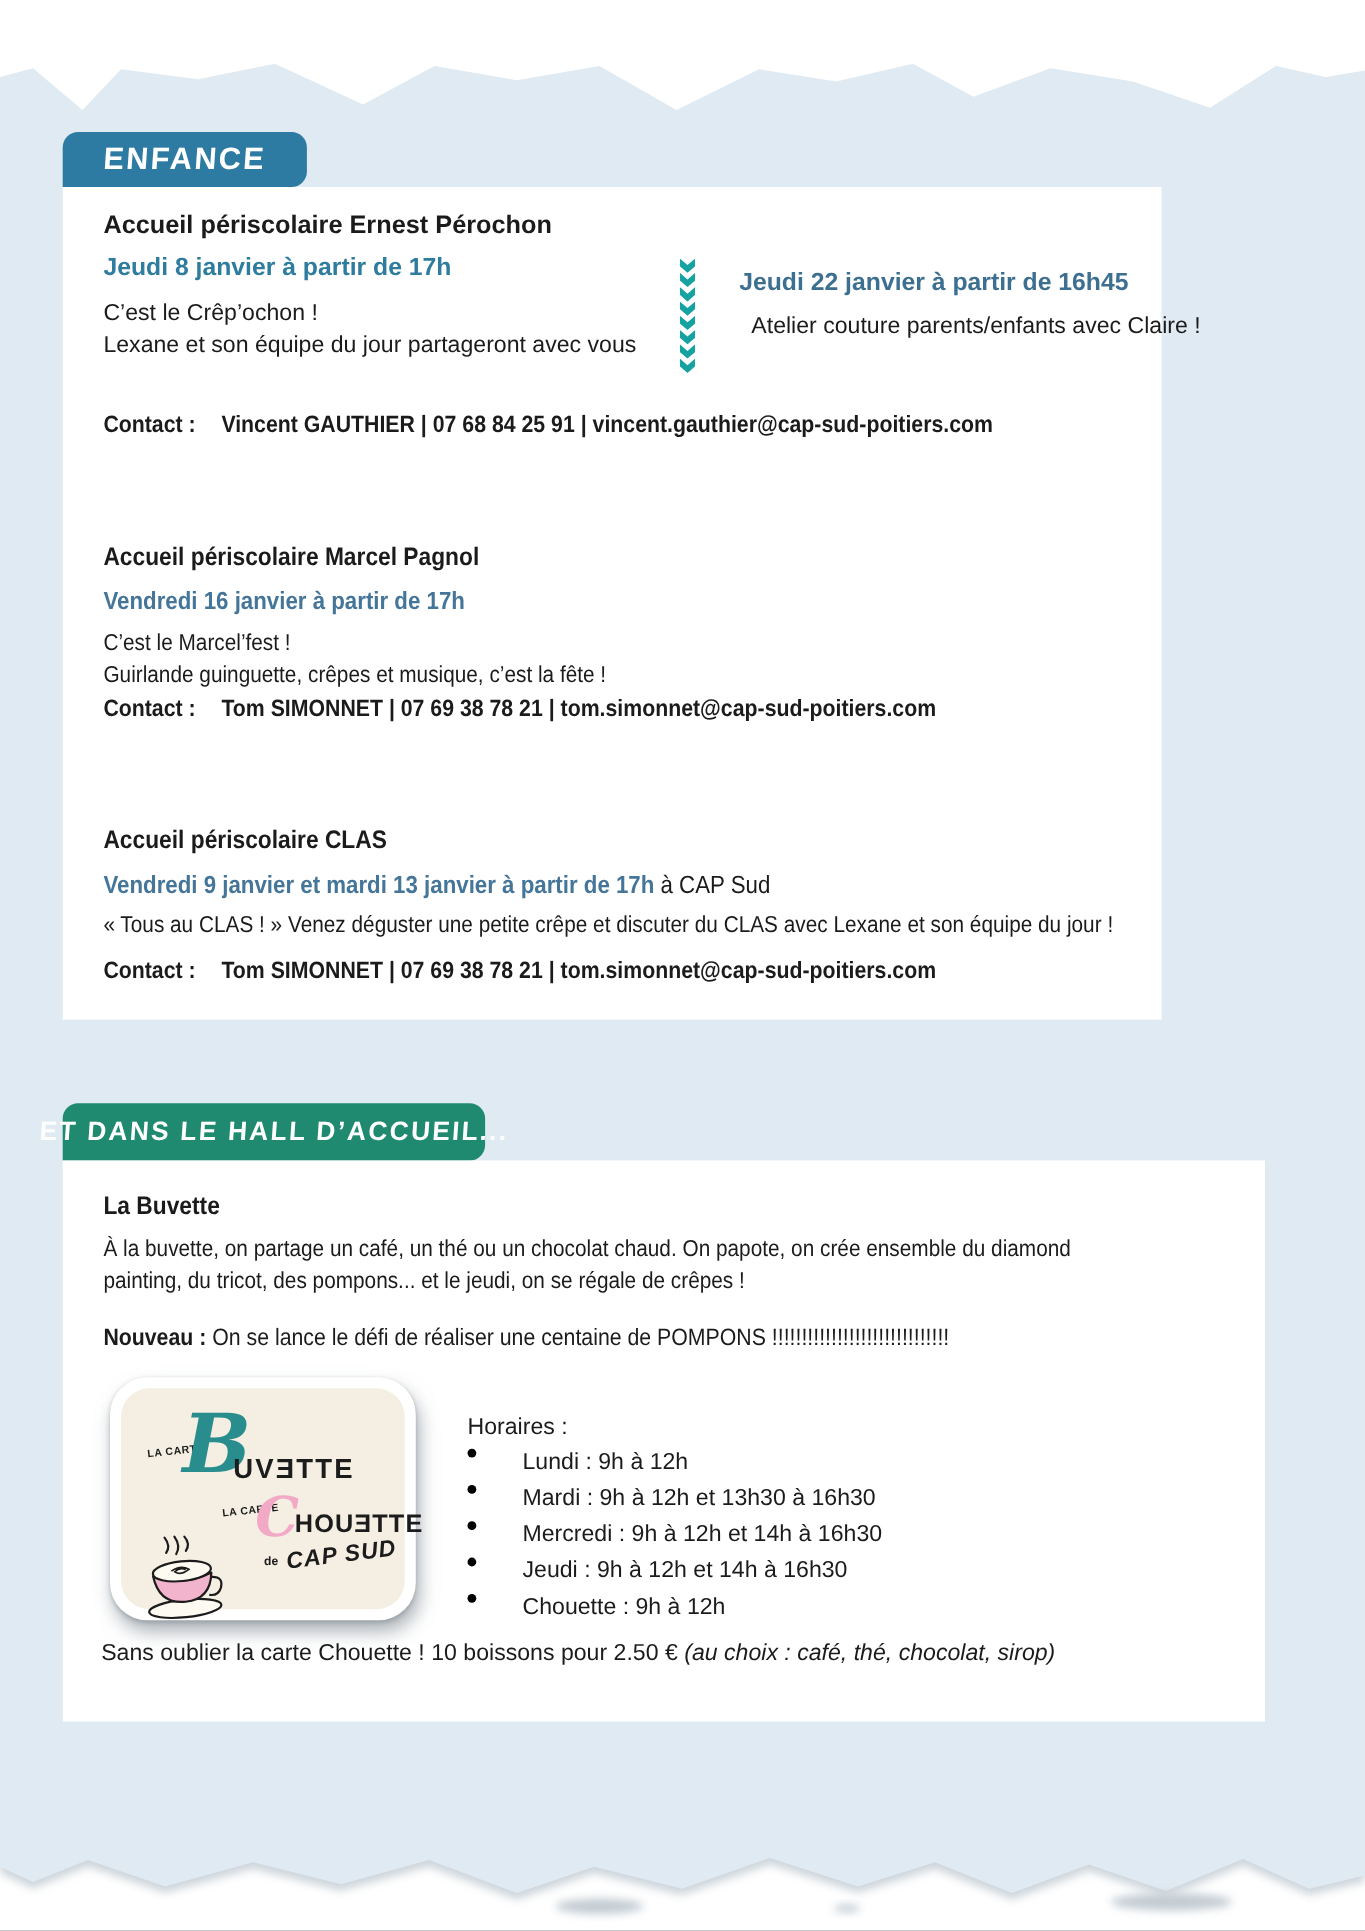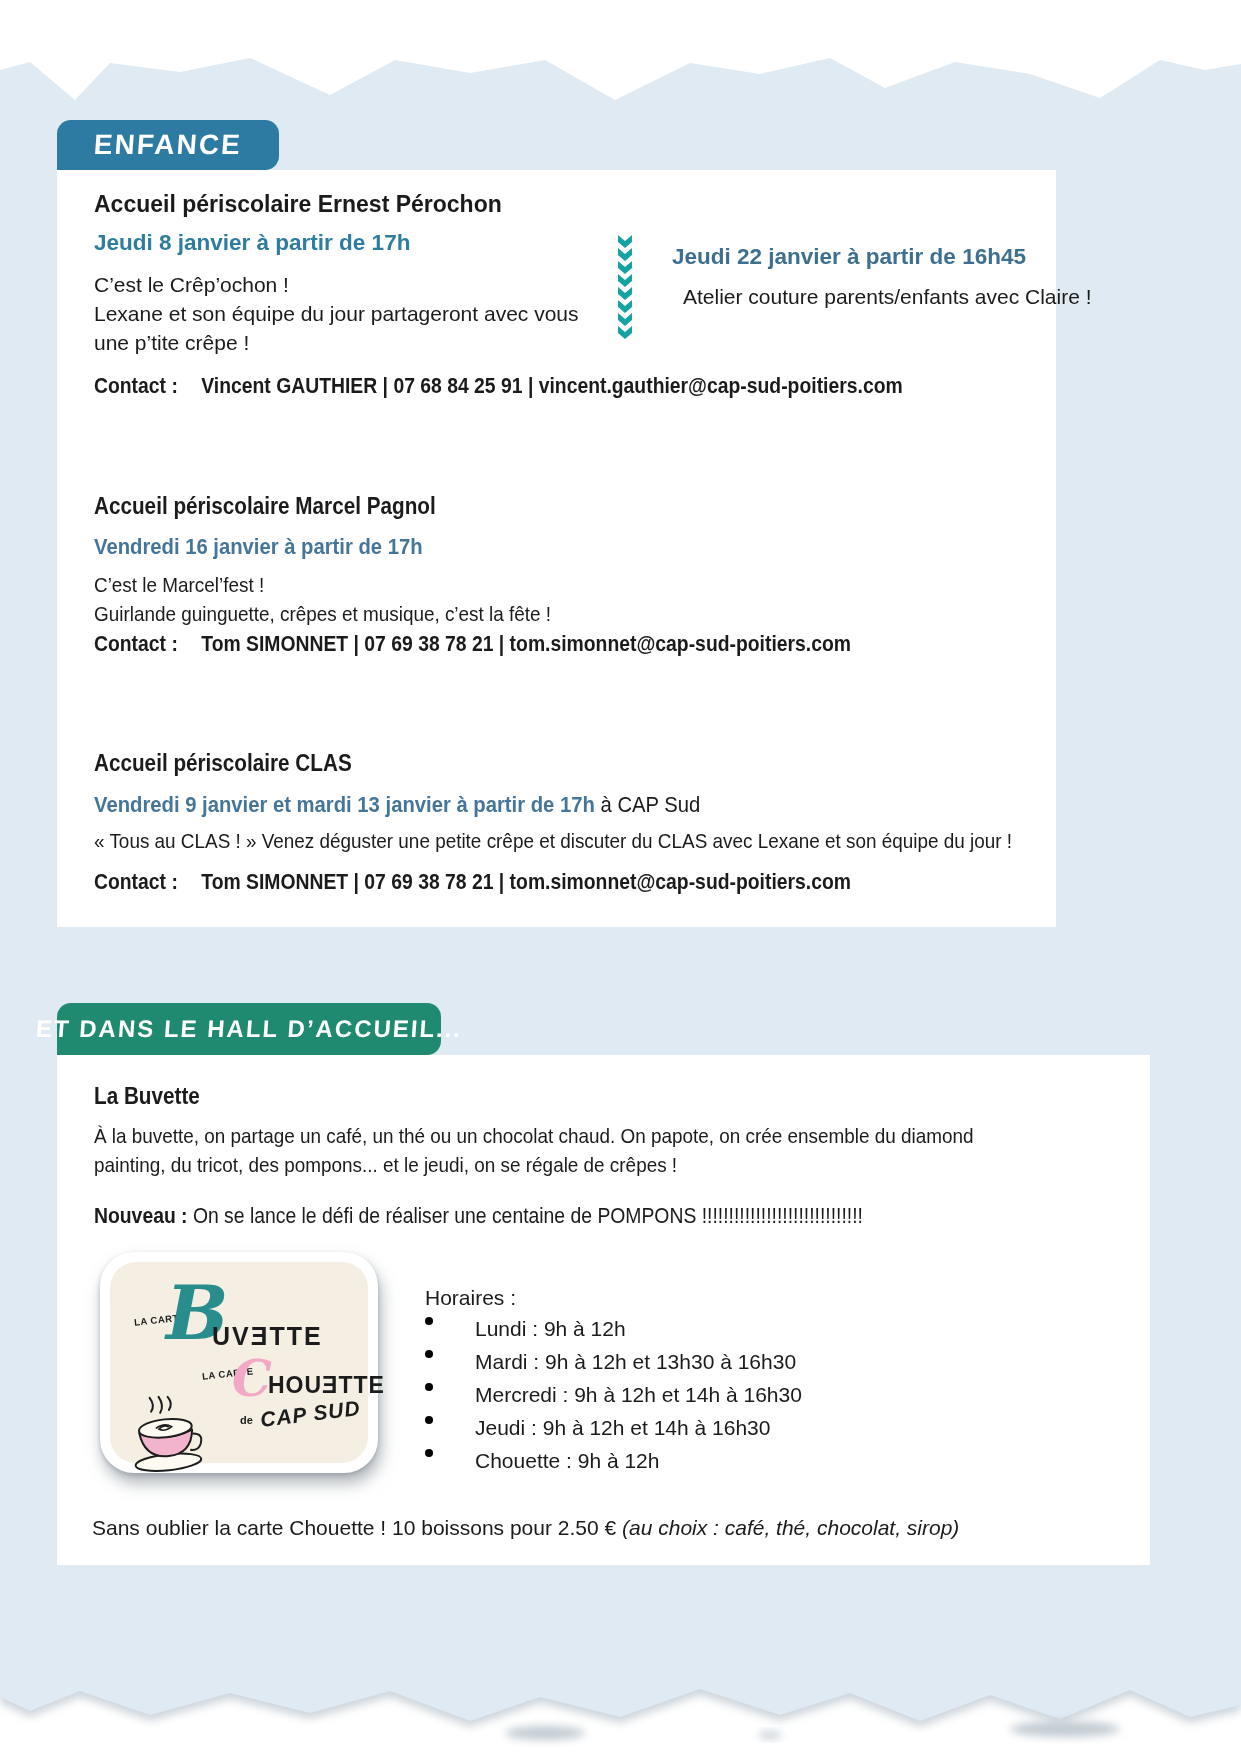--- a/index.html
+++ b/index.html
@@ -70,21 +70,21 @@
   .horaires-title{left:368px;top:231px;font-size:21px;}
   .horaires-list{left:368px;top:262px;}
   .h-item{position:relative;height:33px;display:flex;align-items:flex-start;gap:20px;}
   .h-bullet{width:8px;height:8px;border-radius:50%;background:#000;margin-right:22px;flex:none;}
   .h-text{font-size:21px;white-space:nowrap;}
 
   .la-buvette{left:37px;top:28px;}
   .para{left:37px;top:66px;}
   .nouveau{left:37px;top:149px;font-size:21.5px;white-space:nowrap;}
   .nouveau b{font-weight:bold;}
-  .footer-note{left:35px;top:436px;font-size:21px;white-space:nowrap;margin-top:25px;}
+  .footer-note{left:35px;top:436px;font-size:21px;white-space:nowrap;}
   .footer-note .it{font-style:italic;}
 
   
   .p1-h1{left:37px;top:21px;}
   .p1-d1{left:37px;top:60px;}
   .p1-b1{left:37px;top:100px;}
   .p1-d2{left:615px;top:60px;margin-top:14px;}
   .p1-b2{left:626px;top:100px;margin-top:12px;}
   .p1-c1{left:37px;top:204px;}
   .p1-h2{left:37px;top:323px;}
@@ -125,21 +125,20 @@
   </div>
 
   <div class="abs panel panel-1">
 
     <div class="abs h-sec p1-h1">Accueil périscolaire Ernest Pérochon</div>
 
     <div class="abs date date-teal p1-d1">Jeudi 8 janvier à partir de 17h</div>
     <div class="abs p1-b1">
       <div class="body-line">C’est le Crêp’ochon !</div>
       <div class="body-line">Lexane et son équipe du jour partageront avec vous</div>
-      <div class="body-line">une p’tite crêpe !</div>
     </div>
 
     <svg class="abs zigzag" viewBox="0 0 14 104">
       <defs>
           <path id="chev" d="M0 0 L7 6 L14 0 L14 7 L7 13 L0 7 Z"></path>
         </defs>
       <use href="#chev" y="0"></use>
         <use href="#chev" y="13"></use>
         <use href="#chev" y="26"></use>
         <use href="#chev" y="39"></use>

